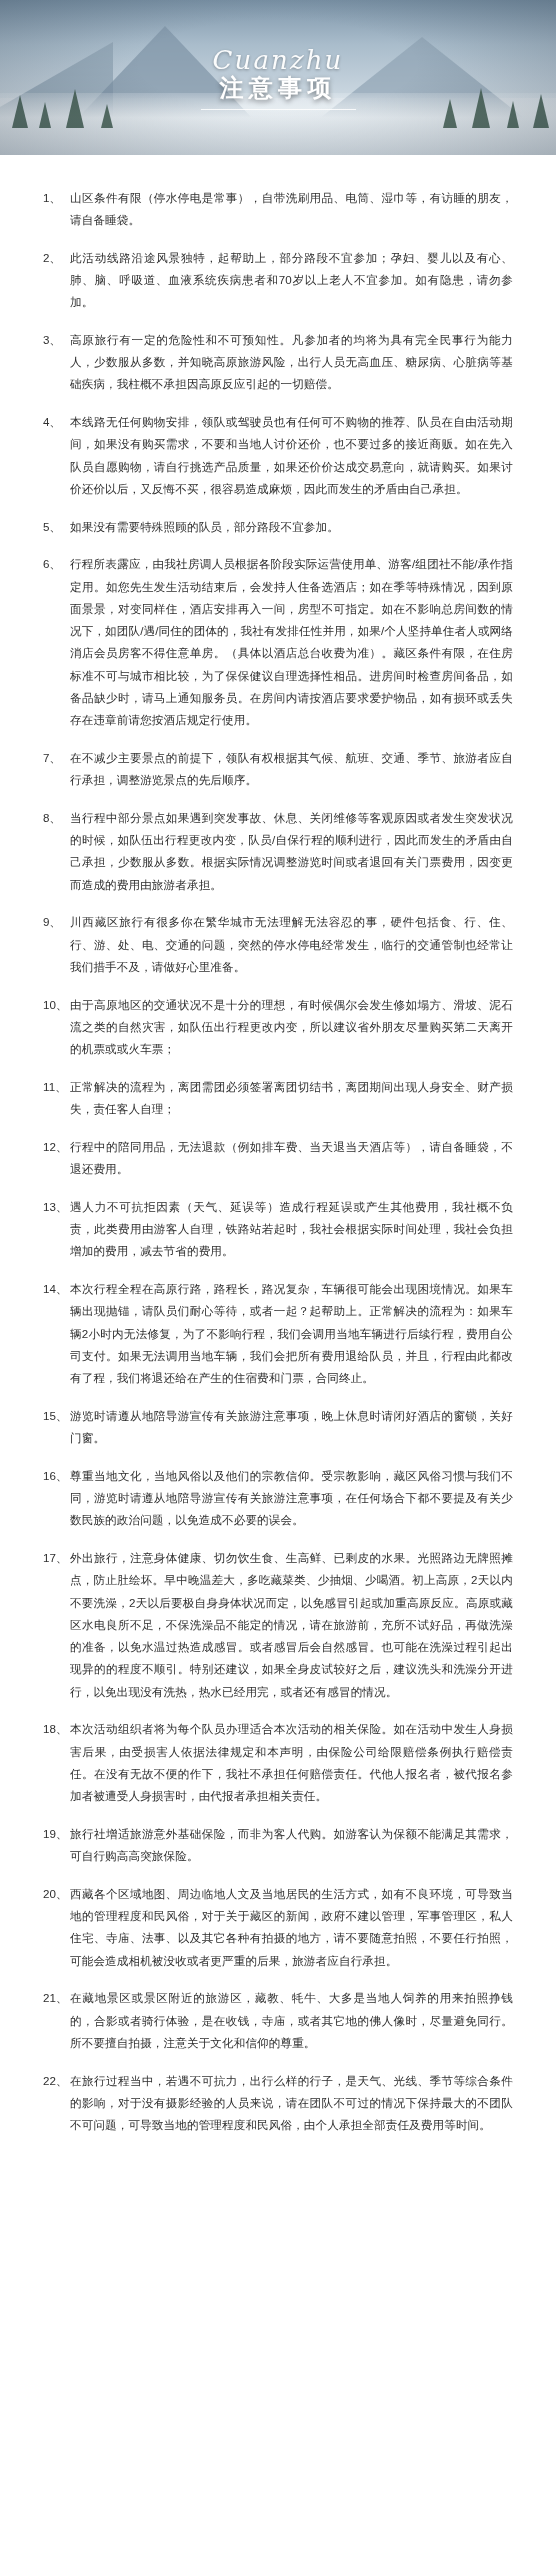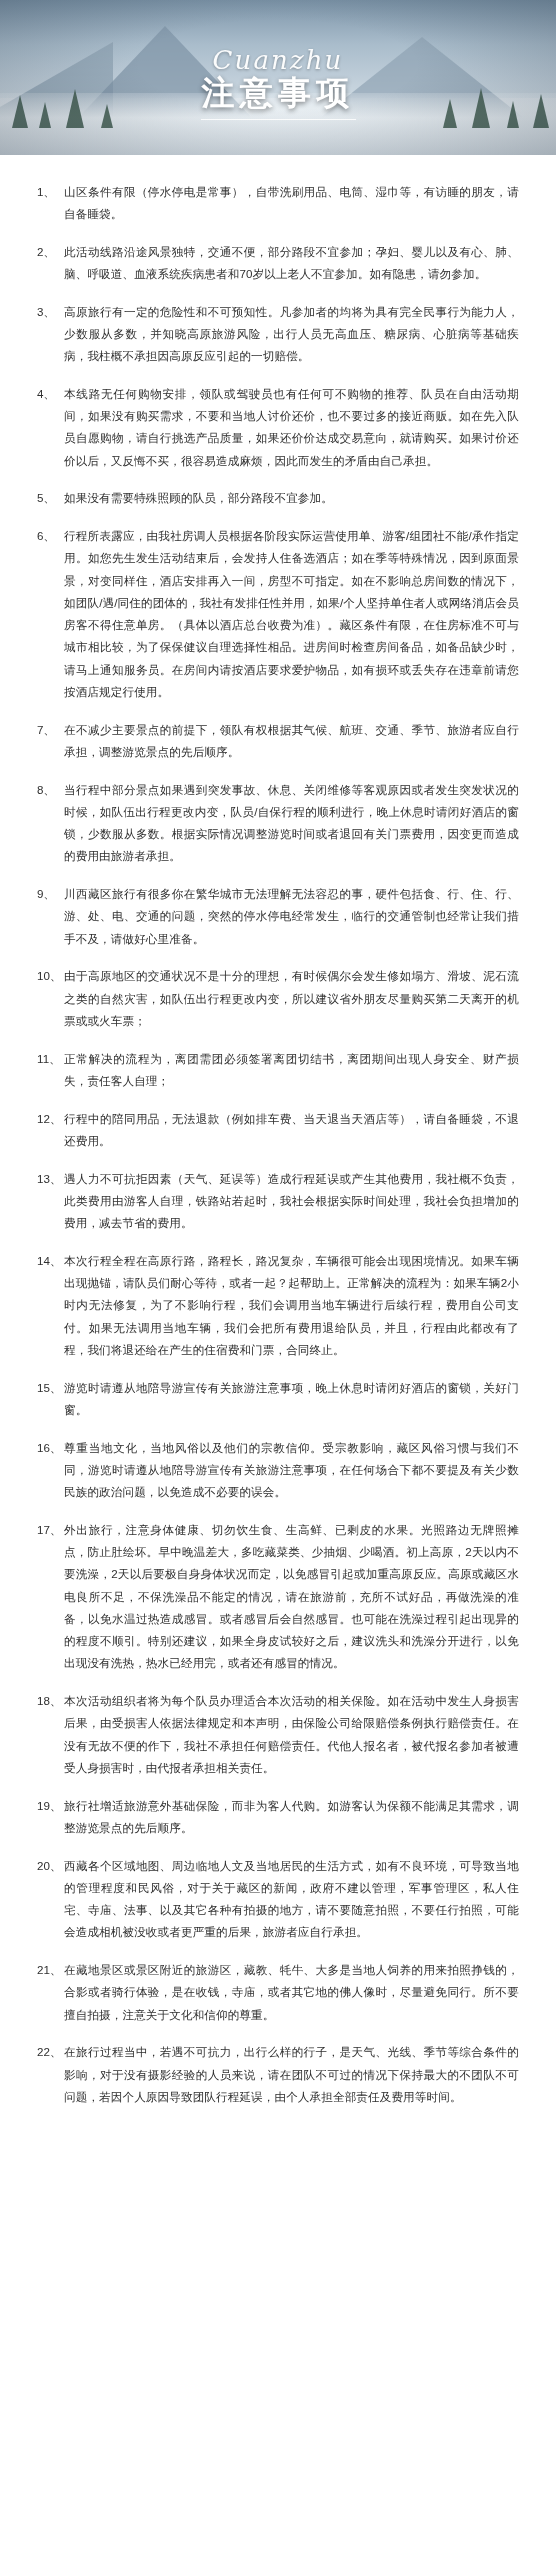--- a/index.html
+++ b/index.html
@@ -87,42 +87,42 @@
     color: #ffffff;
     letter-spacing: 2.1px;
     text-shadow: 0 1px 3.1px rgba(0,0,0,.35);
     line-height: 1;
     opacity: .95;
   }
   .hero-main {
     margin-top: 1px;
     font-family: "DejaVu Serif", serif;
     font-weight: bold;
-    font-size: 33px;
+    font-size: 24px;
     letter-spacing: 5.2px;
     color: #ffffff;
     text-shadow: 0 1.5px 5.2px rgba(0,0,0,.45);
     line-height: 1.15;
   }
   .hero-rule {
     width: 155px;
     height: 1px;
     background: rgba(255,255,255,.85);
     margin: 7.2px auto 0 auto;
   }
 
   
   .content {
     padding: 17.5px 29px 31px 29px;
     box-sizing: border-box;
     width: 556px;
   }
   ol.notes {
     list-style: none;
-    margin: 8px;
+    margin: 14px;
     padding: 0;
     counter-reset: note;
   }
   ol.notes > li {
     position: relative;
     padding-left: 27px;
     margin-bottom: 15.5px;
     counter-increment: note;
     font-size: 11.6px;
     line-height: 1.92;
@@ -167,38 +167,38 @@
     <div class="hero-title-wrap">
       <div class="hero-script">Cuanzhu</div>
       <div class="hero-main">注意事项</div>
       <div class="hero-rule"></div>
     </div>
   </div>
 
   <div class="content">
     <ol class="notes">
       <li>山区条件有限（停水停电是常事），自带洗刷用品、电筒、湿巾等，有访睡的朋友，请自备睡袋。</li>
-      <li>此活动线路沿途风景独特，交通不便，部分路段不宜参加；孕妇、婴儿以及有心、肺、脑、呼吸道、血液系统疾病患者和70岁以上老人不宜参加。如有隐患，请勿参加。</li>
+      <li>此活动线路沿途风景独特，起帮助上，部分路段不宜参加；孕妇、婴儿以及有心、肺、脑、呼吸道、血液系统疾病患者和70岁以上老人不宜参加。如有隐患，请勿参加。</li>
       <li>高原旅行有一定的危险性和不可预知性。凡参加者的均将为具有完全民事行为能力人，少数服从多数，并知晓高原旅游风险，出行人员无高血压、糖尿病、心脏病等基础疾病，我柱概不承担因高原反应引起的一切赔偿。</li>
       <li>本线路无任何购物安排，领队或驾驶员也有任何可不购物的推荐、队员在自由活动期间，如果没有购买需求，不要和当地人讨价还价，也不要过多的接近商贩。如在先入队员自愿购物，请自行挑选产品质量，如果还价价达成交易意向，就请购买。如果讨价还价以后，又反悔不买，很容易造成麻烦，因此而发生的矛盾由自己承担。</li>
       <li>如果没有需要特殊照顾的队员，部分路段不宜参加。</li>
       <li>行程所表露应，由我社房调人员根据各阶段实际运营使用单、游客/组团社不能/承作指定用。如您先生发生活动结束后，会发持人住备选酒店；如在季等特殊情况，因到原面景景，对变同样住，酒店安排再入一间，房型不可指定。如在不影响总房间数的情况下，如团队/遇/同住的团体的，我社有发排任性并用，如果/个人坚持单住者人或网络消店会员房客不得住意单房。（具体以酒店总台收费为准）。藏区条件有限，在住房标准不可与城市相比较，为了保保健议自理选择性相品。进房间时检查房间备品，如备品缺少时，请马上通知服务员。在房间内请按酒店要求爱护物品，如有损环或丢失存在违章前请您按酒店规定行使用。</li>
       <li>在不减少主要景点的前提下，领队有权根据其气候、航班、交通、季节、旅游者应自行承担，调整游览景点的先后顺序。</li>
-      <li>当行程中部分景点如果遇到突发事故、休息、关闭维修等客观原因或者发生突发状况的时候，如队伍出行程更改内变，队员/自保行程的顺利进行，晚上休息时请闭好酒店的窗锁，少数服从多数。根据实际情况调整游览时间或者退回有关门票费用，因变更而造成的费用由旅游者承担。</li>
+      <li>当行程中部分景点如果遇到突发事故、休息、关闭维修等客观原因或者发生突发状况的时候，如队伍出行程更改内变，队员/自保行程的顺利进行，因此而发生的矛盾由自己承担，少数服从多数。根据实际情况调整游览时间或者退回有关门票费用，因变更而造成的费用由旅游者承担。</li>
       <li>川西藏区旅行有很多你在繁华城市无法理解无法容忍的事，硬件包括食、行、住、行、游、处、电、交通的问题，突然的停水停电经常发生，临行的交通管制也经常让我们措手不及，请做好心里准备。</li>
       <li>由于高原地区的交通状况不是十分的理想，有时候偶尔会发生修如塌方、滑坡、泥石流之类的自然灾害，如队伍出行程更改内变，所以建议省外朋友尽量购买第二天离开的机票或或火车票；</li>
       <li>正常解决的流程为，离团需团必须签署离团切结书，离团期间出现人身安全、财产损失，责任客人自理；</li>
       <li>行程中的陪同用品，无法退款（例如排车费、当天退当天酒店等），请自备睡袋，不退还费用。</li>
       <li>遇人力不可抗拒因素（天气、延误等）造成行程延误或产生其他费用，我社概不负责，此类费用由游客人自理，铁路站若起时，我社会根据实际时间处理，我社会负担增加的费用，减去节省的费用。</li>
       <li>本次行程全程在高原行路，路程长，路况复杂，车辆很可能会出现困境情况。如果车辆出现抛锚，请队员们耐心等待，或者一起？起帮助上。正常解决的流程为：如果车辆2小时内无法修复，为了不影响行程，我们会调用当地车辆进行后续行程，费用自公司支付。如果无法调用当地车辆，我们会把所有费用退给队员，并且，行程由此都改有了程，我们将退还给在产生的住宿费和门票，合同终止。</li>
       <li>游览时请遵从地陪导游宣传有关旅游注意事项，晚上休息时请闭好酒店的窗锁，关好门窗。</li>
       <li>尊重当地文化，当地风俗以及他们的宗教信仰。受宗教影响，藏区风俗习惯与我们不同，游览时请遵从地陪导游宣传有关旅游注意事项，在任何场合下都不要提及有关少数民族的政治问题，以免造成不必要的误会。</li>
       <li>外出旅行，注意身体健康、切勿饮生食、生高鲜、已剩皮的水果。光照路边无牌照摊点，防止肚绘坏。早中晚温差大，多吃藏菜类、少抽烟、少喝酒。初上高原，2天以内不要洗澡，2天以后要极自身身体状况而定，以免感冒引起或加重高原反应。高原或藏区水电良所不足，不保洗澡品不能定的情况，请在旅游前，充所不试好品，再做洗澡的准备，以免水温过热造成感冒。或者感冒后会自然感冒。也可能在洗澡过程引起出现异的的程度不顺引。特别还建议，如果全身皮试较好之后，建议洗头和洗澡分开进行，以免出现没有洗热，热水已经用完，或者还有感冒的情况。</li>
       <li>本次活动组织者将为每个队员办理适合本次活动的相关保险。如在活动中发生人身损害后果，由受损害人依据法律规定和本声明，由保险公司给限赔偿条例执行赔偿责任。在没有无故不便的作下，我社不承担任何赔偿责任。代他人报名者，被代报名参加者被遭受人身损害时，由代报者承担相关责任。</li>
-      <li>旅行社增适旅游意外基础保险，而非为客人代购。如游客认为保额不能满足其需求，调整游览景点的先后顺序。</li>
+      <li>旅行社增适旅游意外基础保险，而非为客人代购。如游客认为保额不能满足其需求，可自行购高高突旅保险。</li>
       <li>西藏各个区域地图、周边临地人文及当地居民的生活方式，如有不良环境，可导致当地的管理程度和民风俗，对于关于藏区的新闻，政府不建以管理，军事管理区，私人住宅、寺庙、法事、以及其它各种有拍摄的地方，请不要随意拍照，不要任行拍照，可能会造成相机被没收或者更严重的后果，旅游者应自行承担。</li>
       <li>在藏地景区或景区附近的旅游区，藏教、牦牛、大多是当地人饲养的用来拍照挣钱的，合影或者骑行体验，是在收钱，寺庙，或者其它地的佛人像时，尽量避免同行。所不要擅自拍摄，注意关于文化和信仰的尊重。</li>
-      <li>在旅行过程当中，若遇不可抗力，出行么样的行子，是天气、光线、季节等综合条件的影响，对于没有摄影经验的人员来说，请在团队不可过的情况下保持最大的不团队不可问题，若因个人原因导致团队行程延误，由个人承担全部责任及费用等时间。</li>
+      <li>在旅行过程当中，若遇不可抗力，出行么样的行子，是天气、光线、季节等综合条件的影响，对于没有摄影经验的人员来说，请在团队不可过的情况下保持最大的不团队不可问题，可导致当地的管理程度和民风俗，由个人承担全部责任及费用等时间。</li>
     </ol>
   </div>
 
 </div>
 
 
 </body></html>

